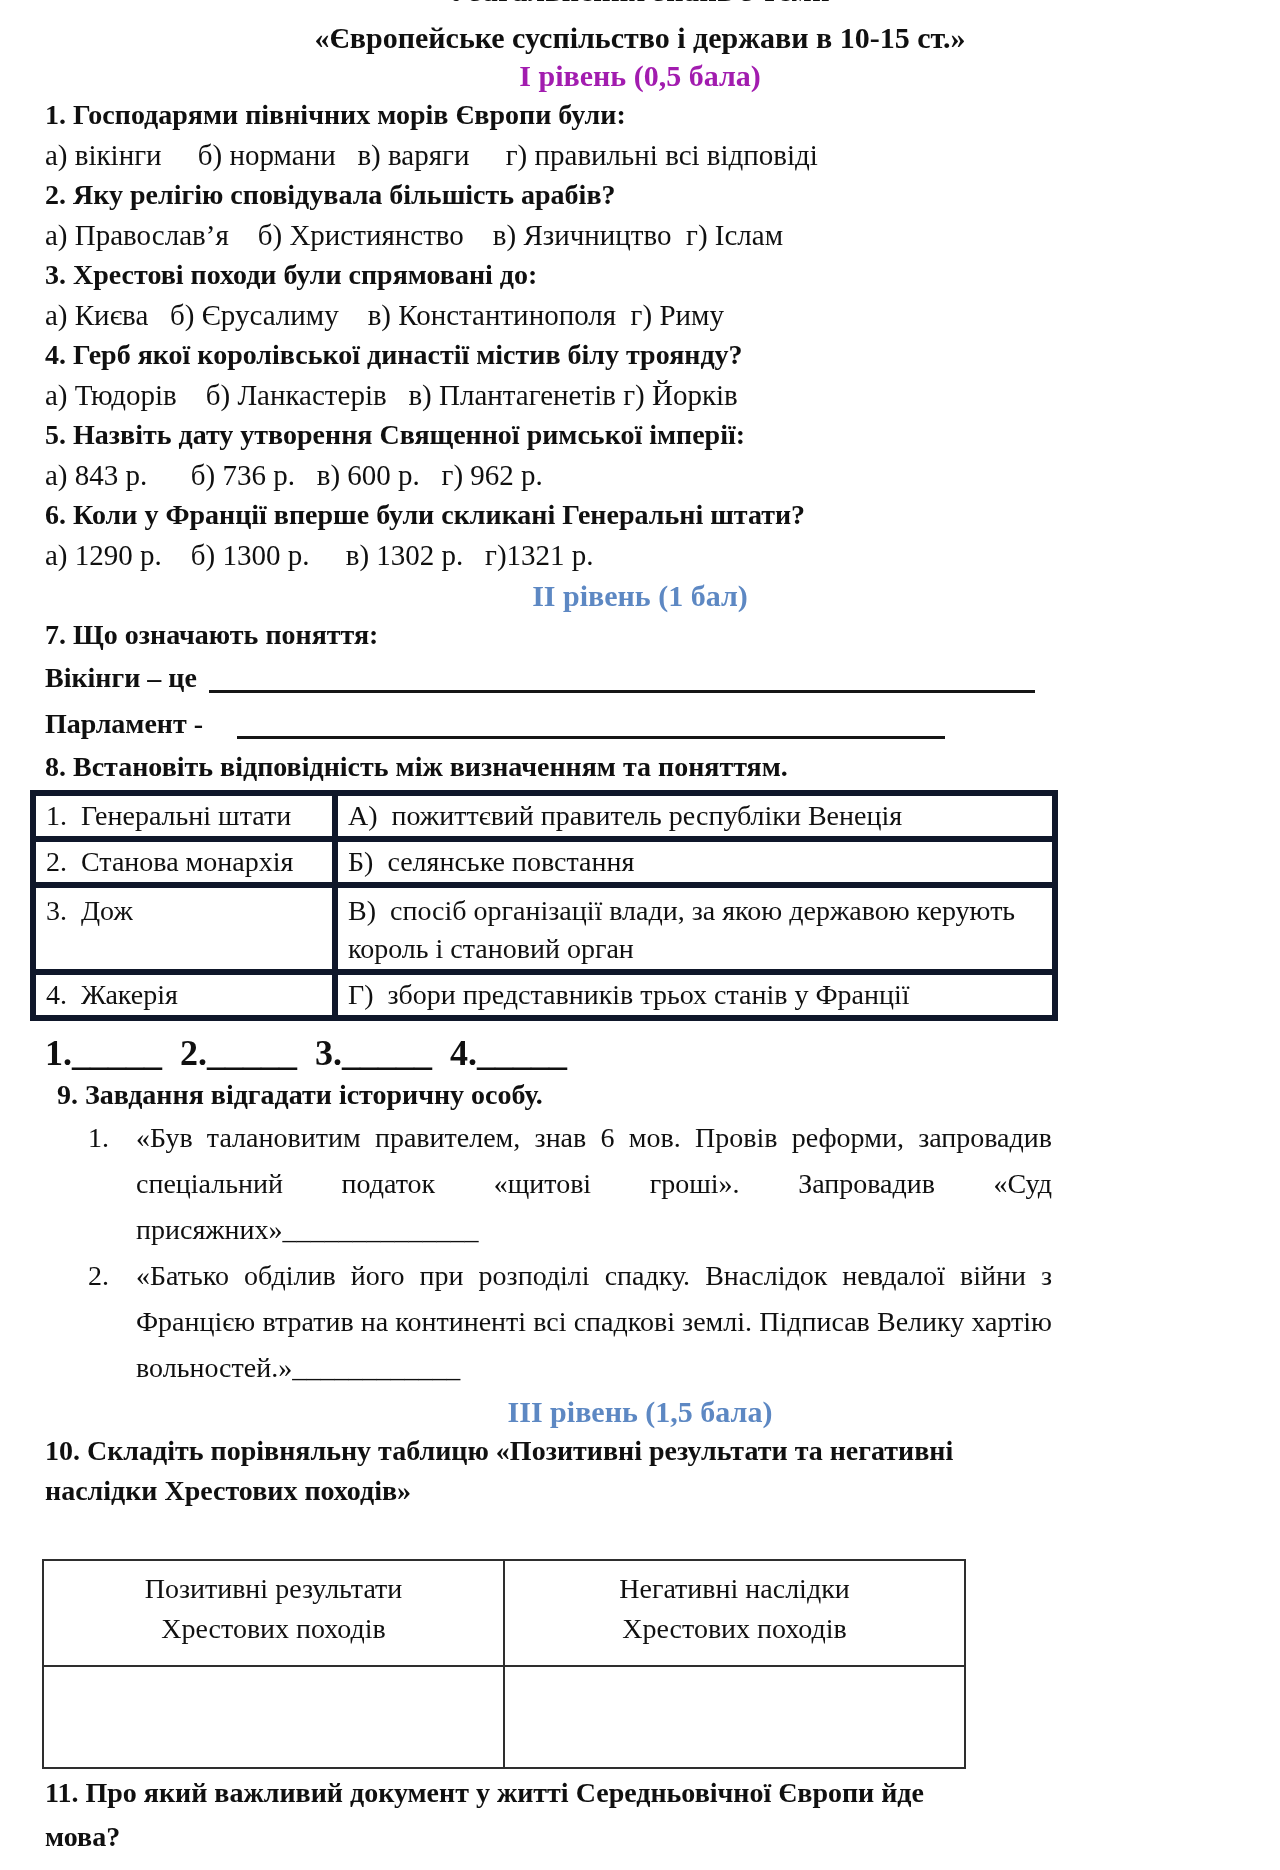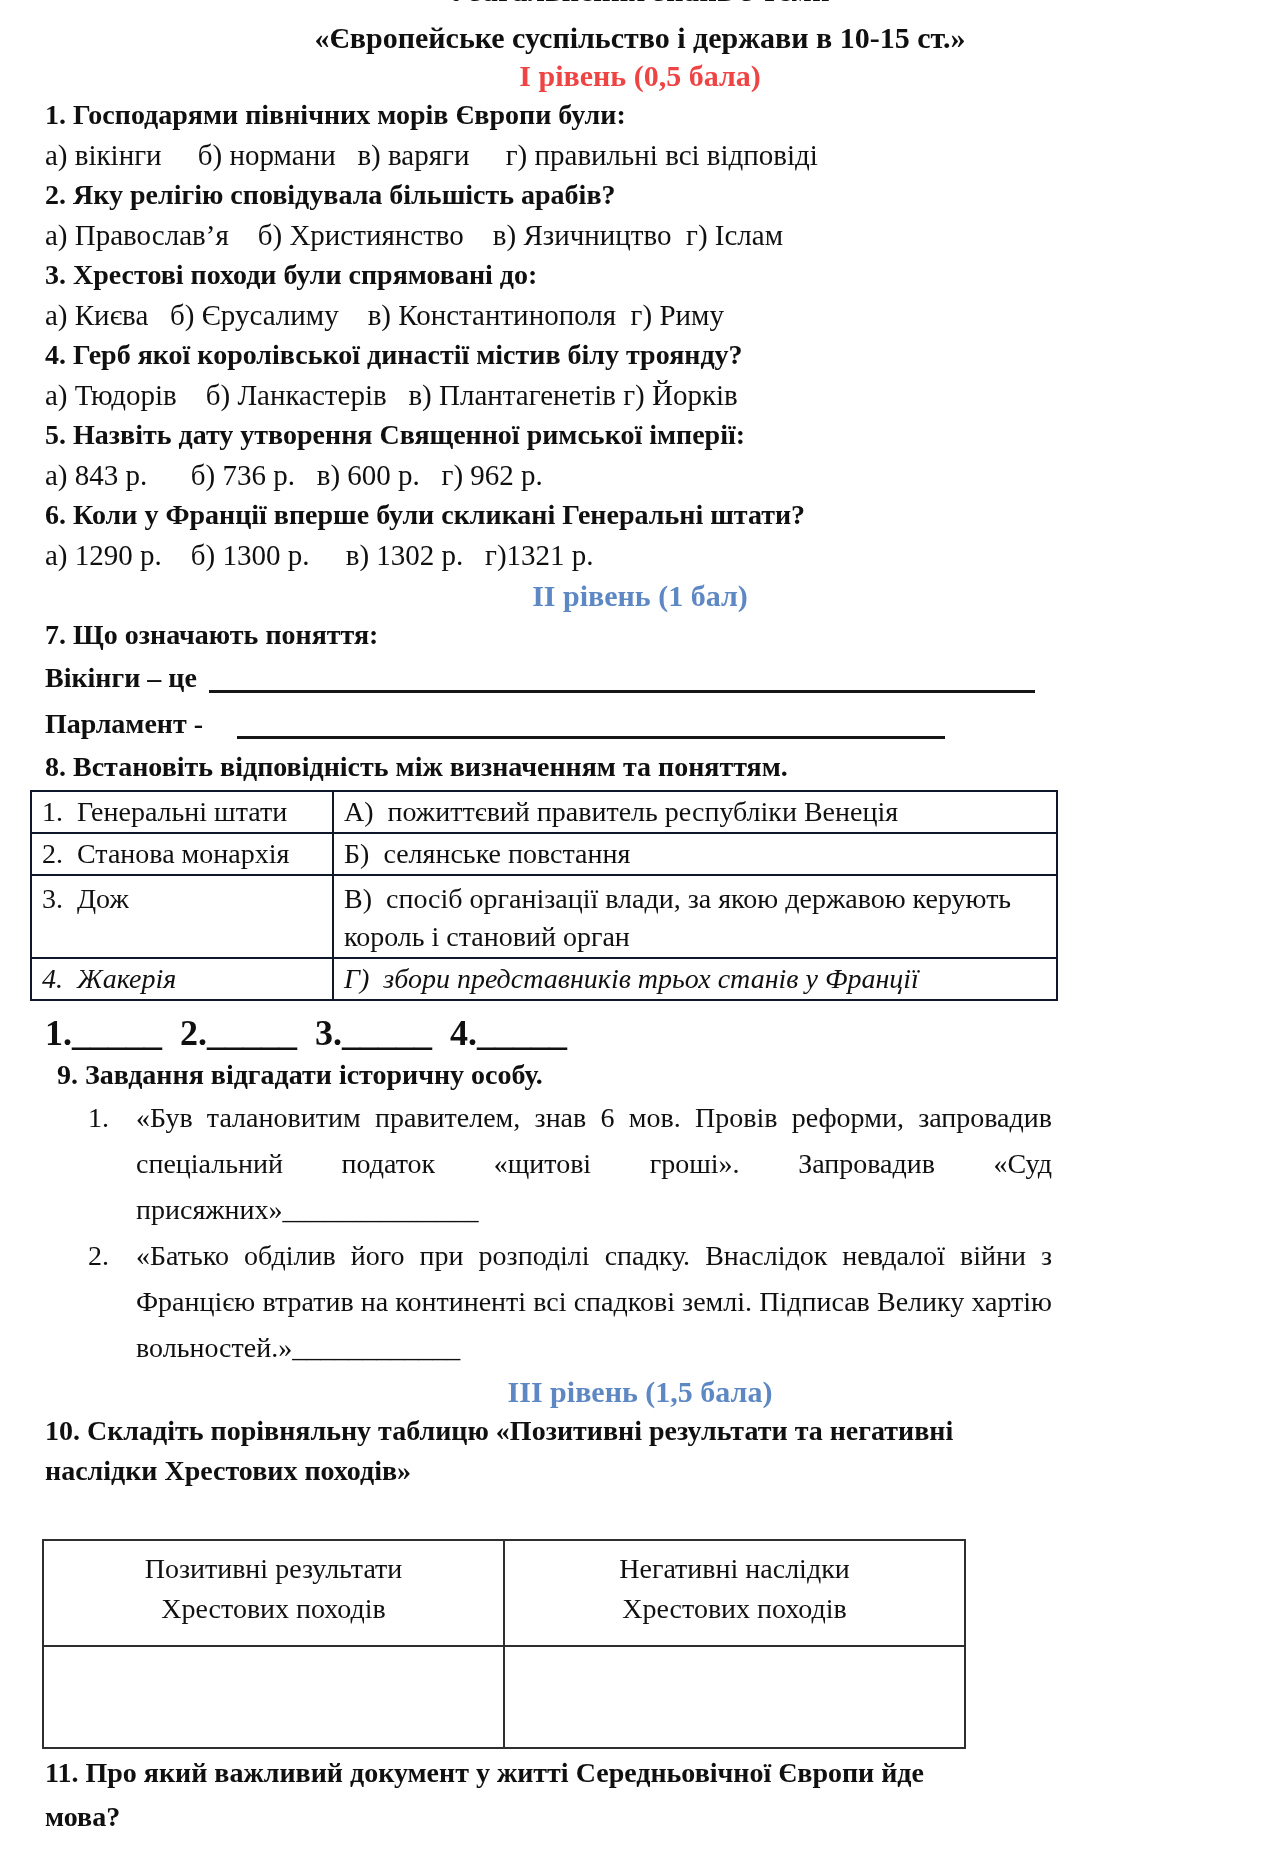--- a/index.html
+++ b/index.html
@@ -15,25 +15,25 @@
   .clip-inner { display:block; margin-top:-26px; font-size:30px; font-weight:bold; text-align:center; letter-spacing:0.5px; }
   .title { font-size:30px; font-weight:bold; text-align:center; margin-top:5px; }
   .level { font-size:30px; font-weight:bold; text-align:center; margin:4px 0 2px 0; }
   .qblock { padding:0 225px 0 45px; }
   .question { font-size:28px; font-weight:bold; line-height:40px; }
   .answers { font-size:29px; line-height:40px; white-space:pre-wrap; }
   .fill-line { display:flex; align-items:flex-end; padding-left:45px; padding-right:245px; font-size:28px; font-weight:bold; line-height:46px; }
   .fill-line.second { padding-right:335px;gap:22px; }
   .rule { flex:1; border-bottom:3px solid #161616; margin:0 0 8px 12px; }
   table.match { border-collapse:collapse; margin:3px 0 0 30px; width:1028px; font-size:28px; line-height:38px; }
-  table.match td { border:2px solid #0f172a; padding:1px 10px; vertical-align:middle; white-space:pre-wrap; }
+  table.match td { border:6px solid #0f172a; padding:1px 10px; vertical-align:middle; white-space:pre-wrap; }
   table.match td.c1 { width:302px; }
   table.match tr.r1 td, table.match tr.r2 td { height:42px; }
   table.match tr.r3 td { height:82px; vertical-align:top; padding-top:4px;margin-top:12px; }
-  table.match tr.r4 td { height:36px;font-style:italic; }
+  table.match tr.r4 td { height:36px; }
   .match-answers { font-size:36px; font-weight:bold; padding-left:45px; margin-top:10px; line-height:44px; white-space:pre-wrap; }
   .q9head { padding-left:57px; }
   .q9item { display:flex; padding-left:88px; padding-right:228px; font-size:28px; line-height:46px; }
   .q9num { width:48px; flex:none; }
   .q9text { flex:1; text-align:justify; }
   .spacer { height:48px; }
   table.compare { border-collapse:collapse; margin-left:42px; width:924px; font-size:28px; line-height:40px; }
   table.compare td { border:2px solid #2e2e2e; width:504px; text-align:center; vertical-align:top; padding-top:8px; }
   table.compare tr.hdr td { height:106px; }
   table.compare tr.empty td { height:102px; }
@@ -41,21 +41,21 @@
 </style>
 </head>
 <body>
 
 <div class="clip">
   <span class="clip-inner">Узагальнення знань з теми</span>
 </div>
 
 <div class="title">«Європейське суспільство і держави в 10-15 ст.»</div>
 
-<div class="level" style="color: #ef4444;">І рівень (0,5 бала)</div>
+<div class="level" style="color: #a21caf;">І рівень (0,5 бала)</div>
 
 <div class="qblock">
   <div class="question">1. Господарями північних морів Європи були:</div>
   <div class="answers">а) вікінги     б) нормани   в) варяги     г) правильні всі відповіді</div>
 </div>
 <div class="qblock">
   <div class="question">2. Яку релігію сповідувала більшість арабів?</div>
   <div class="answers">а) Православ’я    б) Християнство    в) Язичництво  г) Іслам</div>
 </div>
 <div class="qblock">

